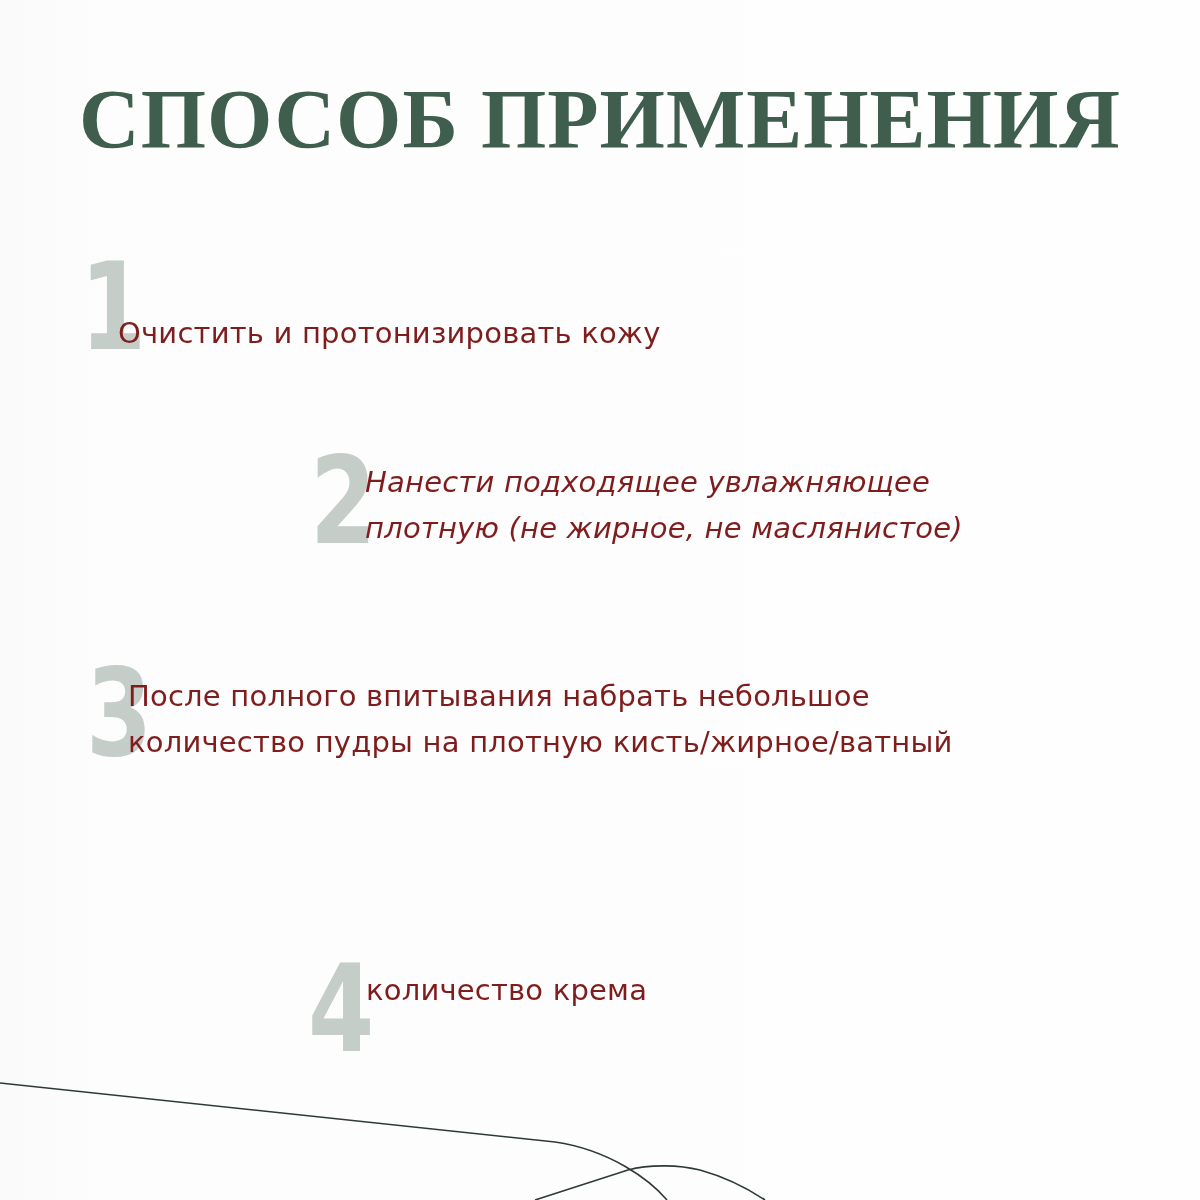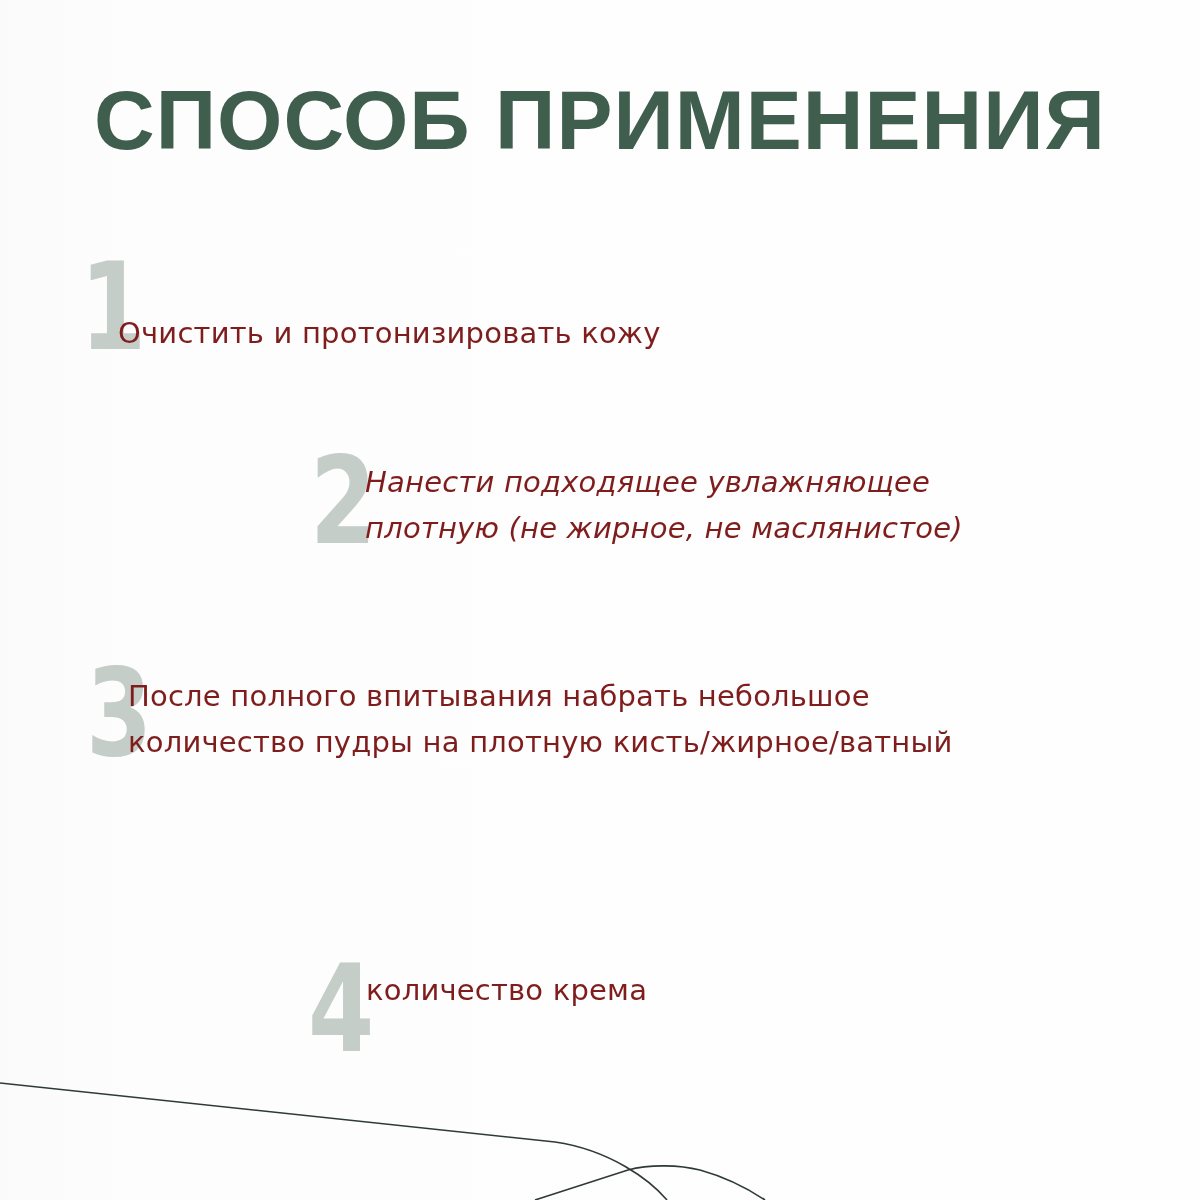--- a/index.html
+++ b/index.html
@@ -19,21 +19,21 @@
     left: 0; top: 0;
     width: 1200px; height: 1200px;
     background: linear-gradient(90deg, #f9faf9 0px, #fdfdfd 128px, #fefefe 100%);
   }
   .title {
     position: absolute;
     left: 0;
     width: 1200px;
     top: 78px;
     text-align: center;
-    font-family: Liberation Sans, sans-serif;
+    font-family: Liberation Serif, serif;
     font-weight: bold;
     font-size: 84px;
     letter-spacing: 1px;
     line-height: 1;
     color: #3f5e4e;
     transform: scaleX(1.0);
   }
   .step {
     position: absolute;
   }

